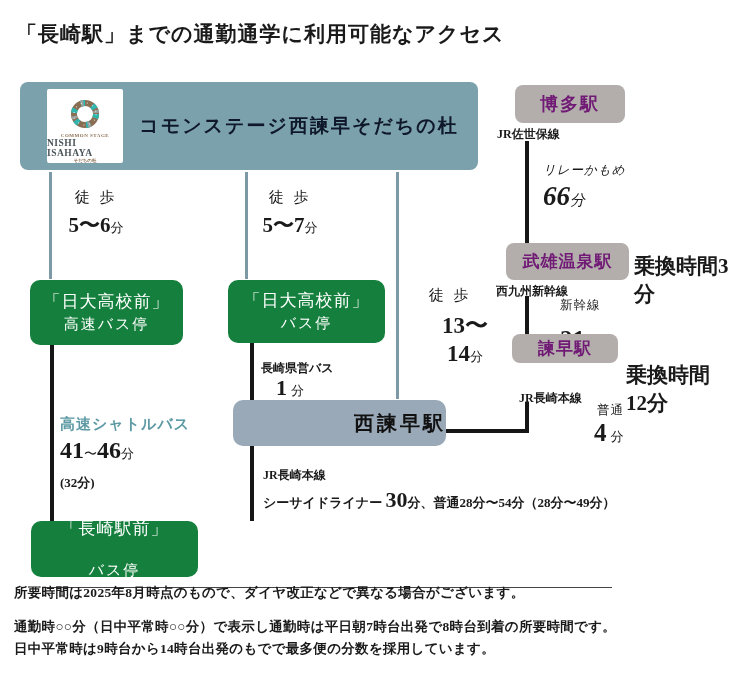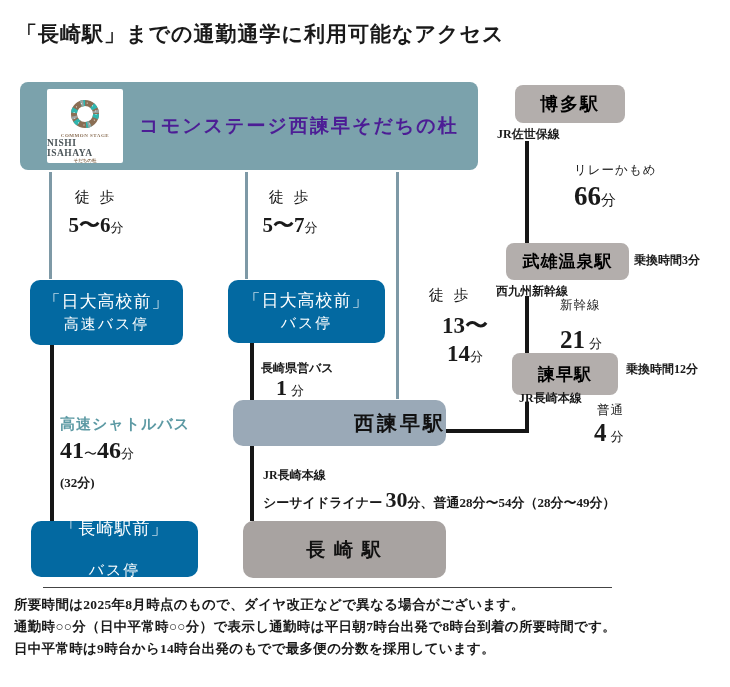--- a/index.html
+++ b/index.html
@@ -7,33 +7,33 @@
     position:relative;width:730px;height:687px;background:#ffffff;overflow:hidden;
     font-family:"Liberation Serif","DejaVu Serif",serif;color:#1a1a1a;
   }
   .abs{position:absolute;}
 
   .page-title{left:16px;top:20px;font-size:21px;font-weight:bold;letter-spacing:1px;}
 
   
   .box{border-radius:9px;display:flex;align-items:center;justify-content:center;box-sizing:border-box;}
   .box-main{left:20px;top:82px;width:458px;height:88px;background:#7ba2ac;border-radius:8px;}
-  .main-label{color:#4c1d95;font-size:19px;font-weight:bold;letter-spacing:2px;margin-left:12px;}
+  .main-label{color:#0f172a;font-size:19px;font-weight:bold;letter-spacing:2px;margin-left:12px;}
   .logo{position:absolute;left:27px;top:7px;width:76px;height:74px;background:#ffffff;border-radius:2px;
         display:flex;flex-direction:column;align-items:center;justify-content:flex-end;font-weight:bold;}
   .logo-top{font-size:5px;color:#8a6e54;letter-spacing:.5px;margin-top:2px;}
   .logo-name{font-size:9.5px;color:#4a5458;letter-spacing:.5px;line-height:10px;}
   .logo-sub{font-size:4.5px;color:#8a6e54;}
 
-  .box-gray{background:#b3aeac;border-radius:8px;color:#000000;font-weight:bold;align-items:center;}
+  .box-gray{background:#b3aeac;border-radius:8px;color:#701a75;font-weight:bold;align-items:center;}
   .box-hakata{left:515px;top:85px;width:110px;height:38px;font-size:18px;letter-spacing:2px;}
   .box-takeo{left:506px;top:243px;width:123px;height:37px;font-size:17px;letter-spacing:1px;}
-  .box-isahaya{left:512px;top:353px;width:106px;height:42px;font-size:17px;letter-spacing:1px;}
+  .box-isahaya{left:512px;top:334px;width:106px;height:29px;font-size:17px;letter-spacing:1px;}
 
-  .box-beige{background:#0369a1;color:#ffffff;flex-direction:column;line-height:1.35;border-radius:10px;}
+  .box-beige{background:#15803d;color:#ffffff;flex-direction:column;line-height:1.35;border-radius:10px;}
   .box-beige .l1{font-size:17px;letter-spacing:1px;}
   .box-beige .l2{font-size:15px;letter-spacing:2px;}
   .box-xbus{left:30px;top:280px;width:153px;height:65px;}
   .box-bus{left:228px;top:280px;width:157px;height:63px;}
   .box-ekimae{left:31px;top:521px;width:167px;height:56px;gap:19px;}
 
   .box-nishi{left:233px;top:400px;width:213px;height:46px;background:#9aa9b7;color:#111;
              font-weight:bold;font-size:20px;letter-spacing:3px;border-radius:10px;justify-content:flex-end;}
   .box-nagasaki{left:243px;top:521px;width:203px;height:57px;background:#a8a3a1;color:#111;
              font-weight:bold;font-size:19px;letter-spacing:2px;border-radius:10px;}
@@ -42,21 +42,21 @@
   .vline-walk{width:3px;background:#7e99a6;}
   .vline-rail{width:4px;background:#161616;}
   .hline-rail{height:4px;background:#161616;}
 
   
   .mode{font-size:15px;letter-spacing:3px;}
   .dur-num{font-size:21px;font-weight:bold;}
   .dur-unit{font-size:13px;}
   .lab-line{font-size:12px;font-weight:bold;}
   .lab-service{font-size:12.5px;letter-spacing:1px;}
-  .transfer{font-size:12px;font-weight:bold;}
+  .transfer{font-size:21px;font-weight:bold;}
   .shuttle-name{font-size:15px;font-weight:bold;color:#5d9aa4;letter-spacing:1px;}
   .center{text-align:center;}
 
   .sep{left:43px;top:587px;width:569px;height:1px;background:#444;}
   .note{left:14px;font-size:13.5px;font-weight:bold;letter-spacing:.3px;}
 </style>
 </head>
 <body>
 
 <div class="stage">
@@ -129,30 +129,27 @@
 
   <div class="abs vline-rail" style="left:250px;top:446px;height:75px;"></div>
   <div class="abs" style="left:263px;top:467px;">
     <div class="lab-line">JR長崎本線</div>
     <div style="margin-top:3px;font-size:13px;font-weight:bold;">
       <span>シーサイドライナー</span>
       <span class="dur-num" style="font-size:22px;">30</span><span>分、普通28分〜54分（28分〜49分）</span>
     </div>
   </div>
 
-  <div class="abs box box-nagasaki">
-    <span>長 崎 駅</span>
-  </div>
 
   <div class="abs box box-gray box-hakata">
     <span>博多駅</span>
   </div>
   <div class="abs lab-line" style="left:497px;top:126px;">JR佐世保線</div>
   <div class="abs vline-rail" style="left:525px;top:141px;height:102px;"></div>
-  <div class="abs" style="left:574px;top:162px;">
+  <div class="abs" style="left:543px;top:162px;font-style:italic;">
     <div class="lab-service">リレーかもめ</div>
     <div style="margin-top:2px;"><span class="dur-num" style="font-size:27px;">66</span><span class="dur-unit" style="font-size:15px;">分</span></div>
   </div>
 
   <div class="abs box box-gray box-takeo">
     <span>武雄温泉駅</span>
   </div>
   <div class="abs transfer" style="left:634px;top:252px;">乗換時間3分</div>
 
   <div class="abs lab-line" style="left:496px;top:283px;">西九州新幹線</div>
@@ -169,17 +166,17 @@
 
   <div class="abs lab-line" style="left:519px;top:390px;">JR長崎本線</div>
   <div class="abs vline-rail" style="left:525px;top:402px;height:31px;"></div>
   <div class="abs hline-rail" style="left:446px;top:429px;width:83px;"></div>
   <div class="abs" style="left:597px;top:402px;">
     <div class="lab-service">普通</div>
     <div style="margin-top:0px;margin-left:-3px;"><span class="dur-num" style="font-size:25px;">4</span> <span class="dur-unit">分</span></div>
   </div>
 
   <div class="abs sep"></div>
-  <div class="abs note" style="top:596px;">所要時間は2025年8月時点のもので、ダイヤ改正などで異なる場合がございます。</div>
+  <div class="abs note" style="top:584px;">所要時間は2025年8月時点のもので、ダイヤ改正などで異なる場合がございます。</div>
   <div class="abs note" style="top:618px;">通勤時○○分（日中平常時○○分）で表示し通勤時は平日朝7時台出発で8時台到着の所要時間です。</div>
   <div class="abs note" style="top:640px;">日中平常時は9時台から14時台出発のもでで最多便の分数を採用しています。</div>
 
 </div>
 
 </body></html>

